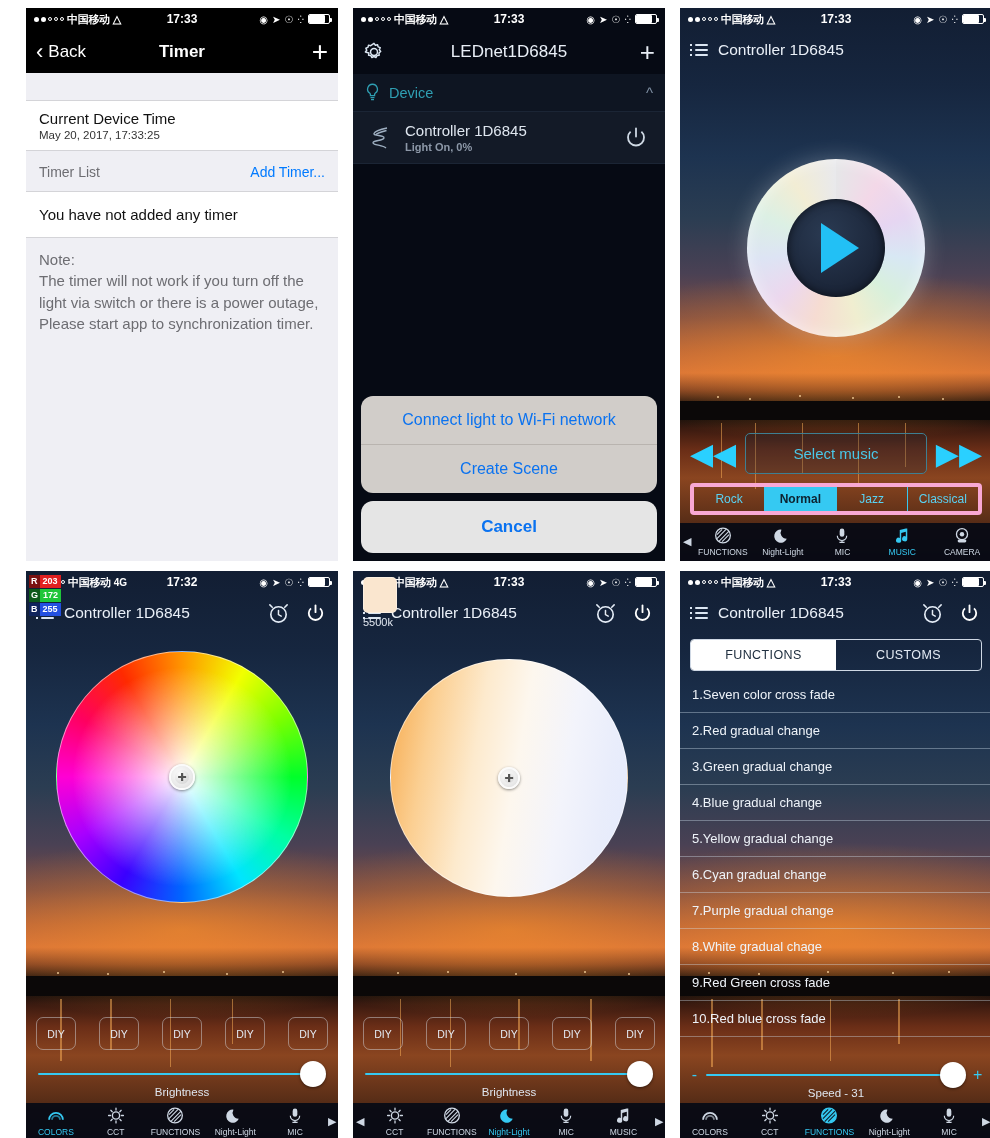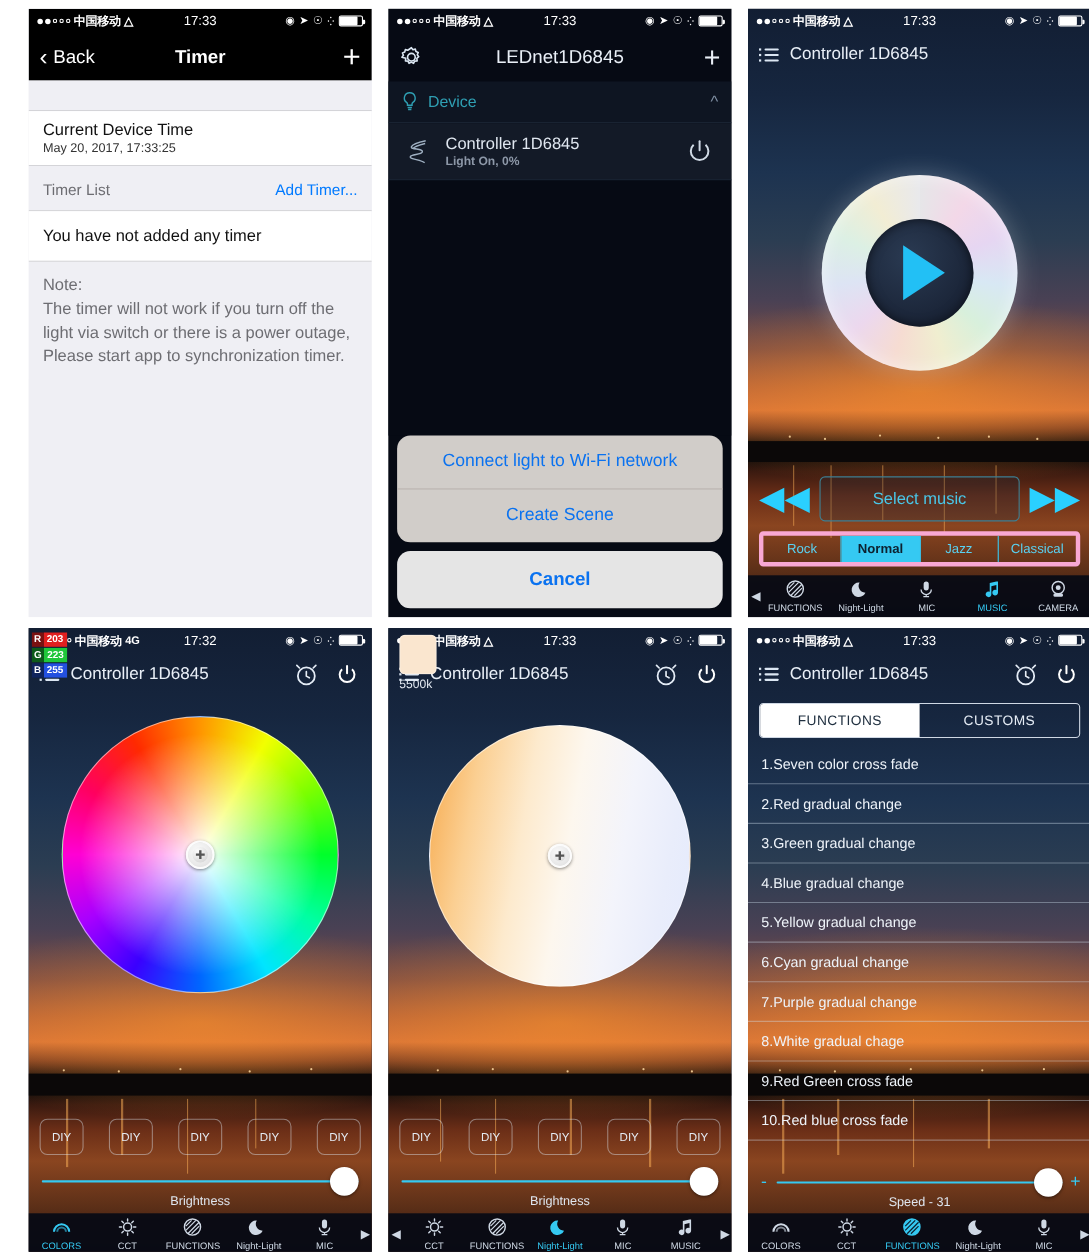--- a/index.html
+++ b/index.html
@@ -27,21 +27,21 @@
   }
   .statusbar.light { background: #000; }
   .sb-left { display: flex; align-items: center; gap: 3px; font-weight: 700; }
   .dots { display: inline-flex; gap: 2px; align-items: center; }
   .dots i { width: 5px; height: 5px; border-radius: 50%; background: #fff; display: block; }
   .dots i.hollow { background: transparent; border: 1px solid #fff; width: 4px; height: 4px; }
   .sb-carrier { font-size: 11px; font-weight: 700; letter-spacing: -0.3px; }
   .sb-net { font-size: 10px; font-weight: 700; }
   .sb-time {
     position: absolute; left: 0; right: 0; text-align: center;
-    font-size: 12px; font-weight: 400; letter-spacing: 0px;
+    font-size: 12px; font-weight: 700; letter-spacing: 0px;
   }
   .sb-right {
     margin-left: auto; display: flex; align-items: center; gap: 4px;
     font-size: 10px;
   }
   .battery {
     width: 22px; height: 10px; border: 1px solid #fff; border-radius: 2px;
     position: relative; display: inline-block;
   }
   .battery::after {
@@ -599,21 +599,21 @@
         </div>
       </div>
 
       <div class="rgb-badges">
         <div class="bR">
             <span class="k">R</span>
             <span class="v">203</span>
           </div>
         <div class="bG">
             <span class="k">G</span>
-            <span class="v">223</span>
+            <span class="v">172</span>
           </div>
         <div class="bB">
             <span class="k">B</span>
             <span class="v">255</span>
           </div>
       </div>
 
       <div class="wheel-area">
         <div class="wheel color">
           <div class="knob" style="left:50%;top:50%;transform:translate(-50%,-50%)">✚</div>

